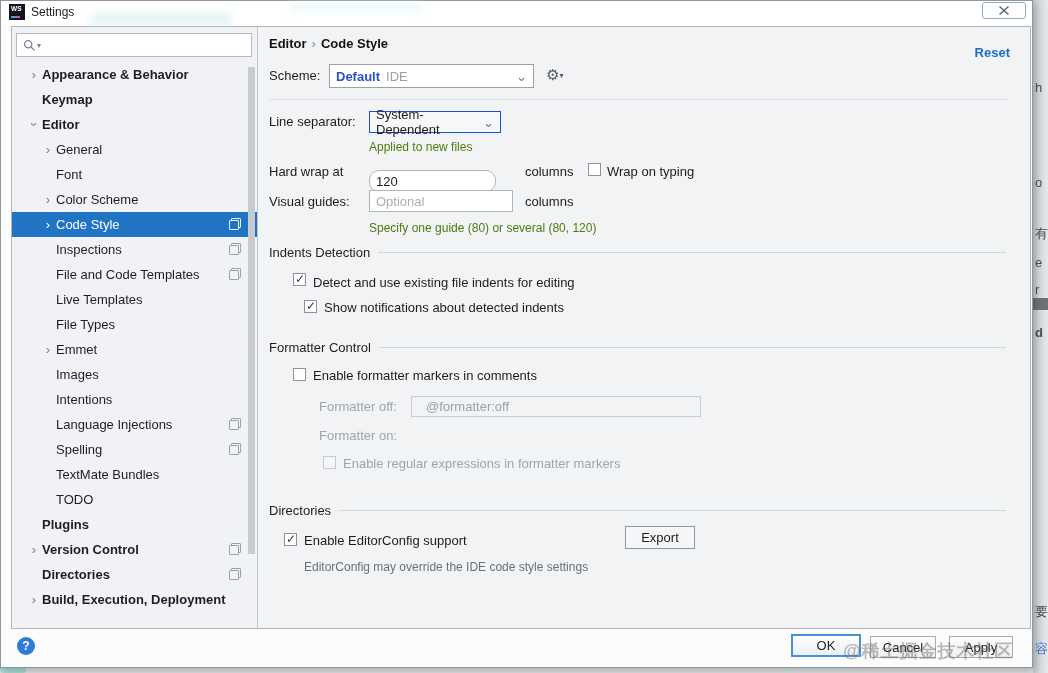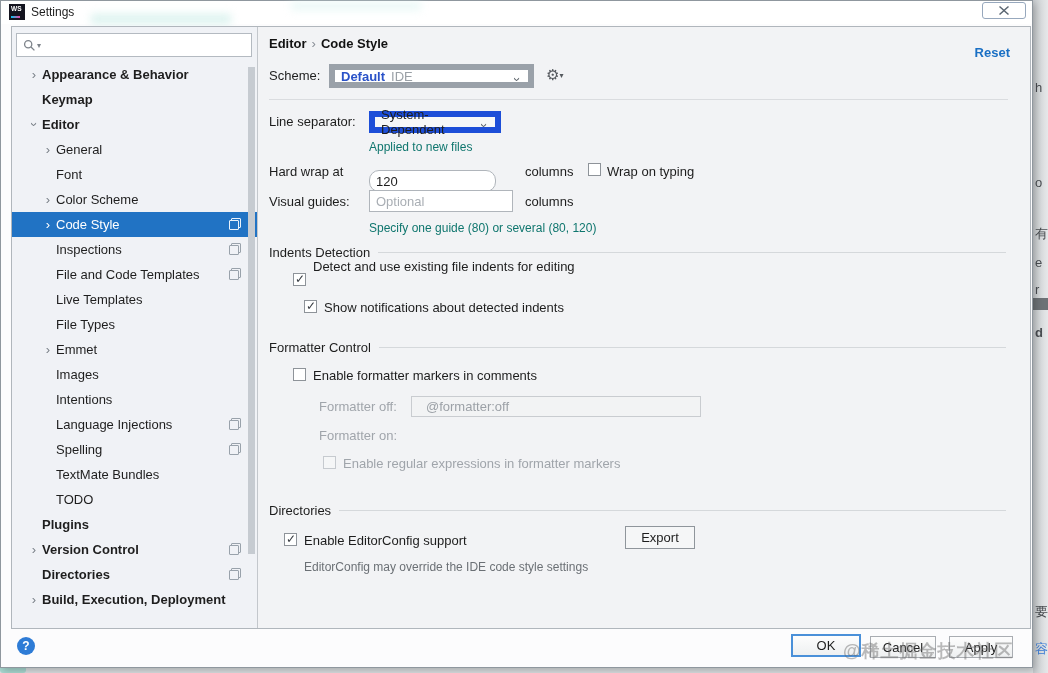--- a/index.html
+++ b/index.html
@@ -59,26 +59,26 @@
   .trow.selected .copy-ic::after { background:#2173c4; }
   .sb-scroll { position:absolute; right:2px; top:40px; width:7px; height:487px; background:#c6cbd1; }
 
   
   .content { position:relative; flex:1; height:100%; background:#f2f3f5; font-size:13px; color:#1d1d1d; }
   .abs { position:absolute; }
   .crumb { font-weight:bold; font-size:13px; color:#121212; }
   .crumb .sep { font-weight:normal; color:#8a9098; padding:0 5px; }
   .reset-link { font-weight:bold; color:#1a6fc4; cursor:pointer; }
   .lbl { font-size:13px; color:#1d1d1d; white-space:nowrap; }
-  .hint { font-size:12px; color:#0f766e; white-space:nowrap; }
+  .hint { font-size:12px; color:#4d7c0f; white-space:nowrap; }
   .txt { position:absolute; height:22px; background:#fff; border:1px solid #b0b5bb; font-size:13px; color:#1d1d1d;
     padding:0 6px; font-family:"Liberation Sans", sans-serif; }
   .txt::placeholder { color:#a9aeb4; }
   .txt:disabled { background:#f2f3f4; border-color:#c9ccd0; color:#9ca1a7; }
-  .combo { position:absolute; height:22px; border:6px solid #1d4ed8; background:#f6f7f8; display:flex; align-items:center;
+  .combo { position:absolute; height:22px; border:1px solid #1d4ed8; background:#f6f7f8; display:flex; align-items:center;
     padding:0 6px; font-size:13px; color:#1d1d1d; cursor:default; }
   .combo .chev { margin-left:auto; color:#5f666d; transform:rotate(90deg); font-size:13px; padding-left:6px; }
   .combo.white { background:#fff; height:24px; border-color:#9aa1a9; }
   .scheme-default { font-weight:bold; color:#2a52c8; }
   .scheme-suffix { color:#9aa0a6; margin-left:6px; }
   .gear { font-size:15px; color:#55595e; cursor:pointer; }
   .gear .dn { font-size:8px; vertical-align:2px; }
   .section { position:absolute; left:11px; right:24px; display:flex; align-items:center; }
   .section .line { flex:1; height:1px; background:#d5d8db; margin-left:8px; }
   .hr { position:absolute; left:11px; right:22px; height:1px; background:#dadcdf; }
@@ -300,21 +300,21 @@
         <div class="abs lbl" style="left:11px; top:167px;">Visual guides:</div>
         <input class="txt" style="left: 111px; top: 163px; width: 144px;" placeholder="Optional">
         <div class="abs lbl" style="left:267px; top:167px;">columns</div>
         <div class="abs hint" style="left:111px; top:194px;">Specify one guide (80) or several (80, 120)</div>
 
         <div class="section" style="top:218px;">
           <span>Indents Detection</span>
           <span class="line"></span>
         </div>
         <span class="cb checked" style="left:35px; top:246px;"></span>
-        <div class="abs lbl" style="left:55px; top:232px;">Detect and use existing file indents for editing</div>
+        <div class="abs lbl" style="left:55px; top:248px;">Detect and use existing file indents for editing</div>
         <span class="cb checked" style="left:46px; top:273px;"></span>
         <div class="abs lbl" style="left:66px; top:273px;">Show notifications about detected indents</div>
 
         <div class="section" style="top:313px;">
           <span>Formatter Control</span>
           <span class="line"></span>
         </div>
         <span class="cb" style="left:35px; top:341px;"></span>
         <div class="abs lbl" style="left:55px; top:341px;">Enable formatter markers in comments</div>
         <div class="abs lbl gray" style="left:61px; top:372px;">Formatter off:</div>

